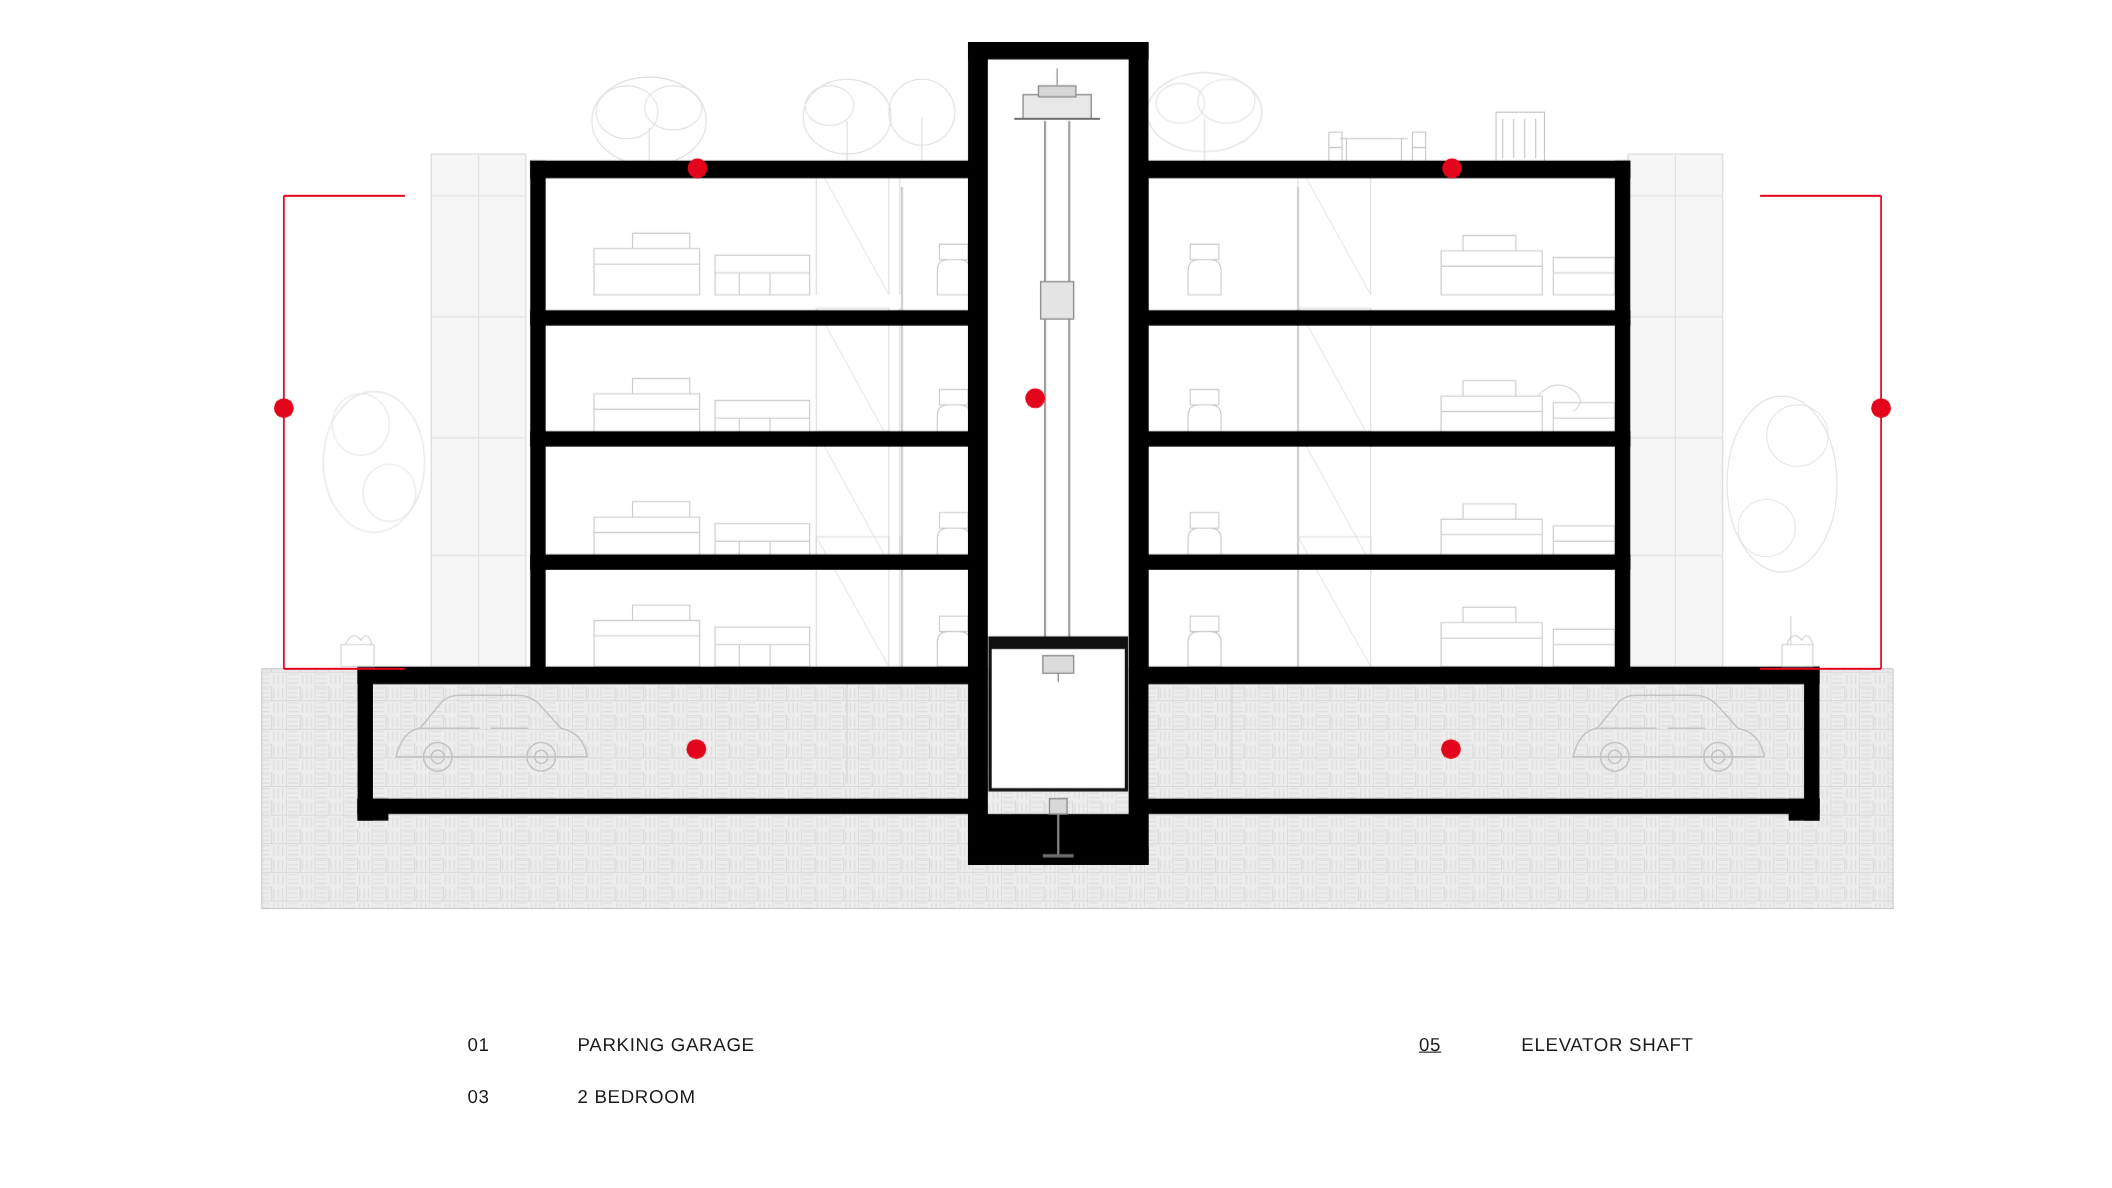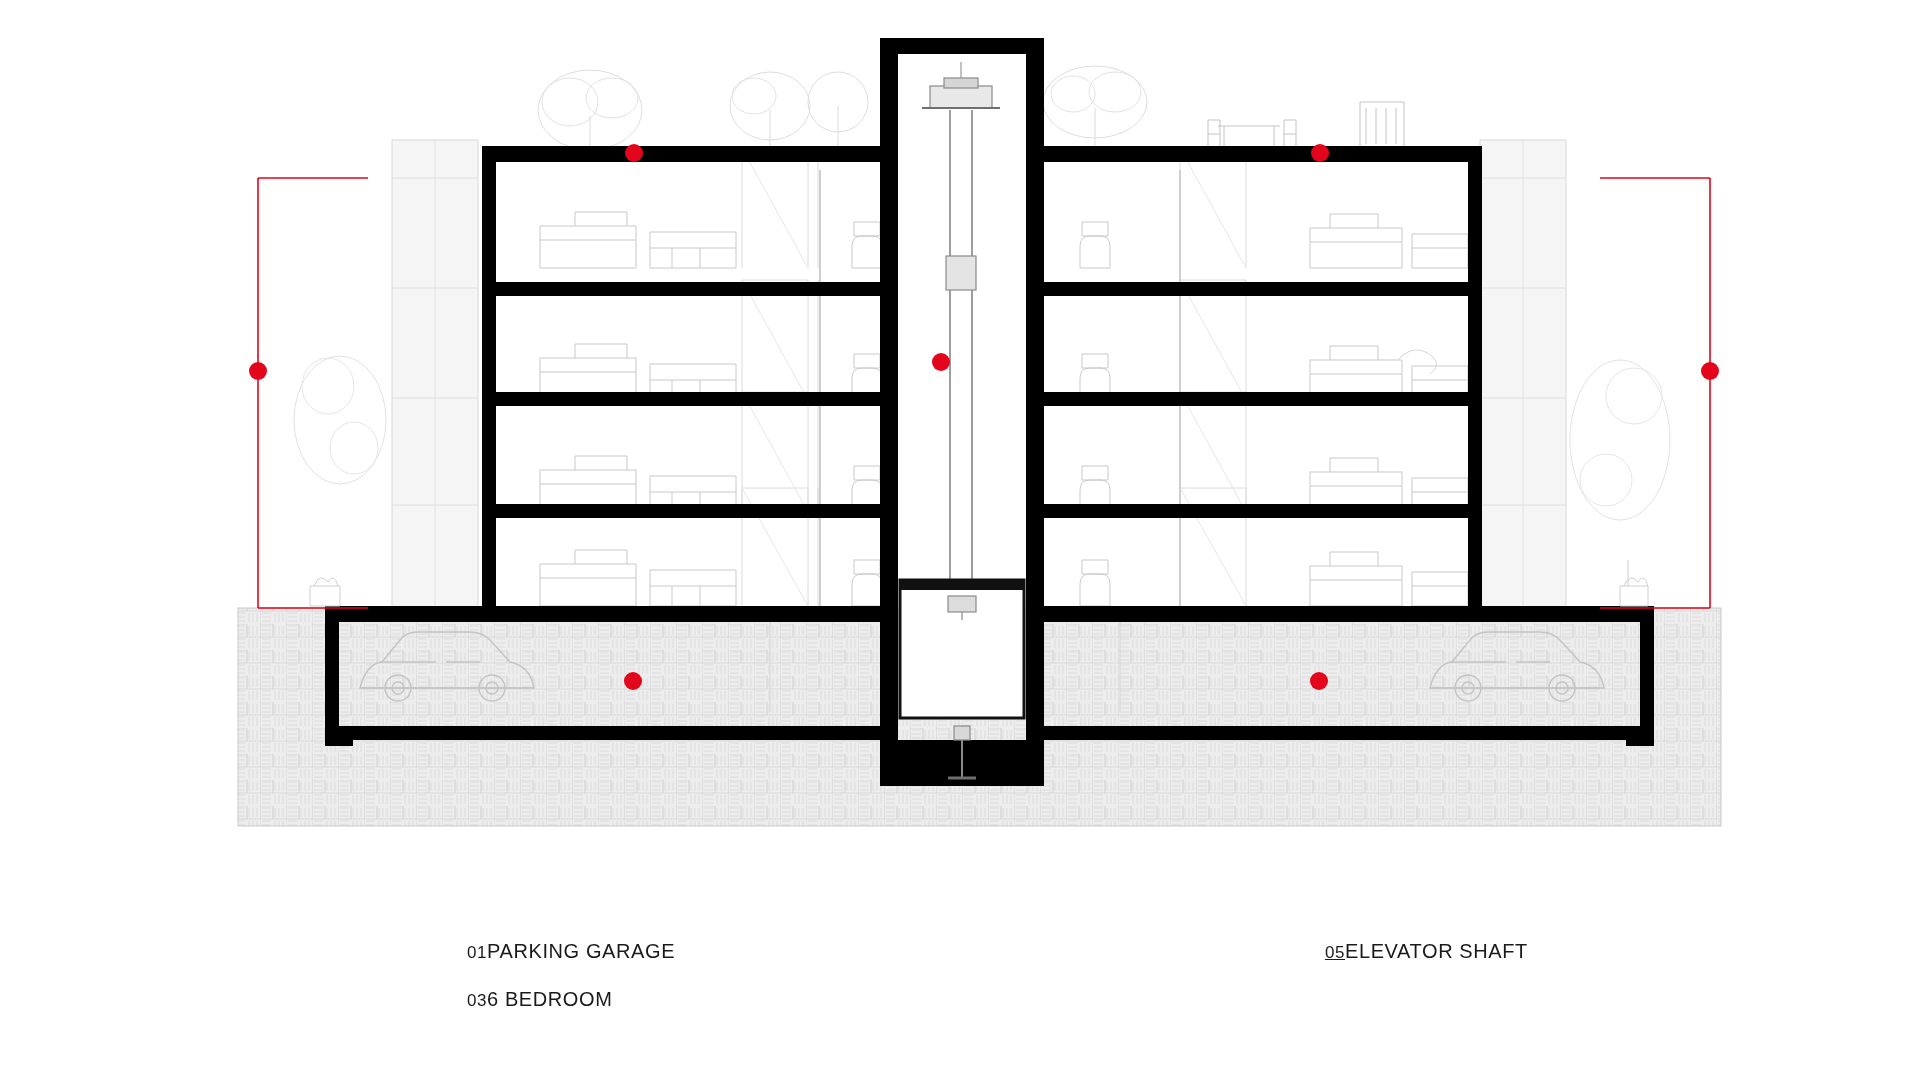--- a/index.html
+++ b/index.html
@@ -43,27 +43,27 @@
   .legend-row {
     display: flex;
     align-items: baseline;
     height: 48px;
   }
   .legend-num {
     width: 62px;
     font-size: 17px;
     letter-spacing: 0.6px;
     color: #1a1a1a;
-    text-align: right;
   }
   .legend-label {
-    font-size: 20px;
+    font-size: 17px;
     letter-spacing: 0.6px;
     color: #1a1a1a;
     white-space: nowrap;
+    margin-left: 38px;
   }
   .legend-col.c0 .legend-num { width: 62px; }
   .legend-col.c1 .legend-num { width: 55px; }
   .legend-col.c2 .legend-num { width: 55px; text-decoration: underline; }
 </style>
 </head>
 <body>
 
 <div id="drawing">
 <svg width="1920" height="900" viewBox="0 0 1920 900" xmlns="http://www.w3.org/2000/svg">
@@ -342,21 +342,21 @@
 
 <div id="legend">
 
   <div class="legend-col c0">
     <div class="legend-row">
       <span class="legend-num">01</span>
       <span class="legend-label">PARKING GARAGE</span>
     </div>
     <div class="legend-row">
       <span class="legend-num">03</span>
-      <span class="legend-label">6 BEDROOM</span>
+      <span class="legend-label">2 BEDROOM</span>
     </div>
   </div>
 
   <div class="legend-col c1">
   </div>
 
   <div class="legend-col c2">
     <div class="legend-row">
       <span class="legend-num">05</span>
       <span class="legend-label">ELEVATOR SHAFT</span>

